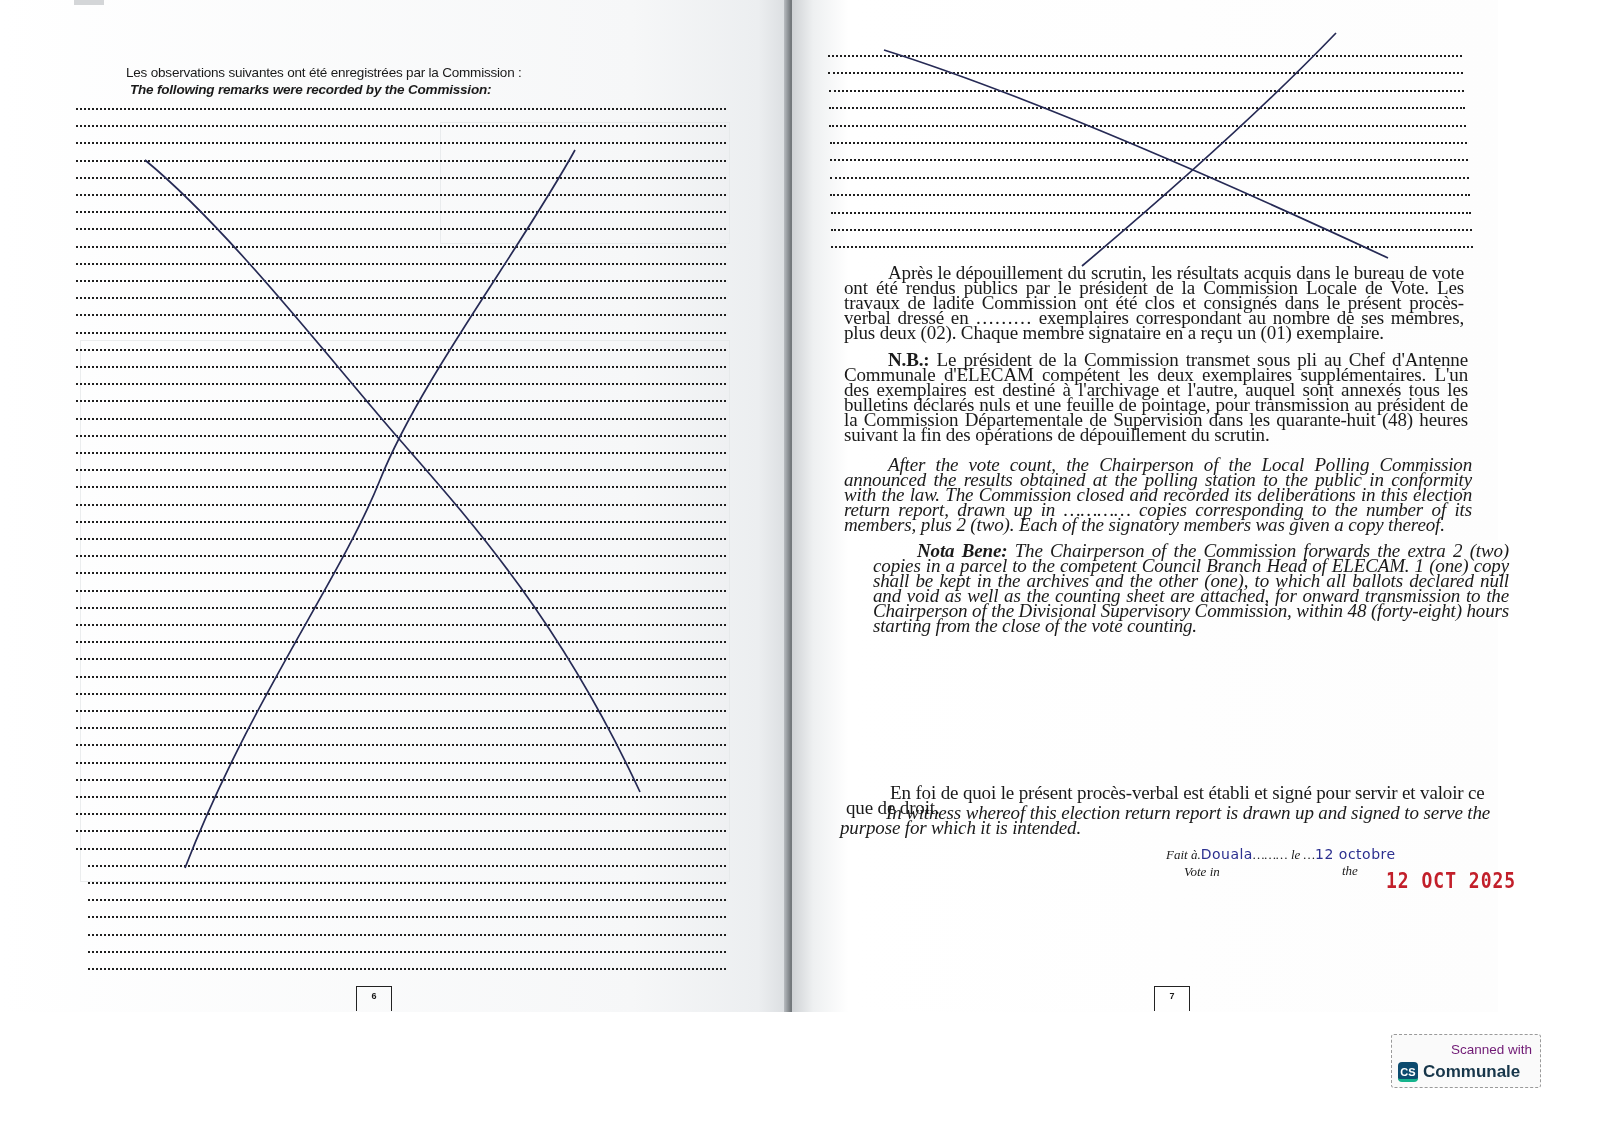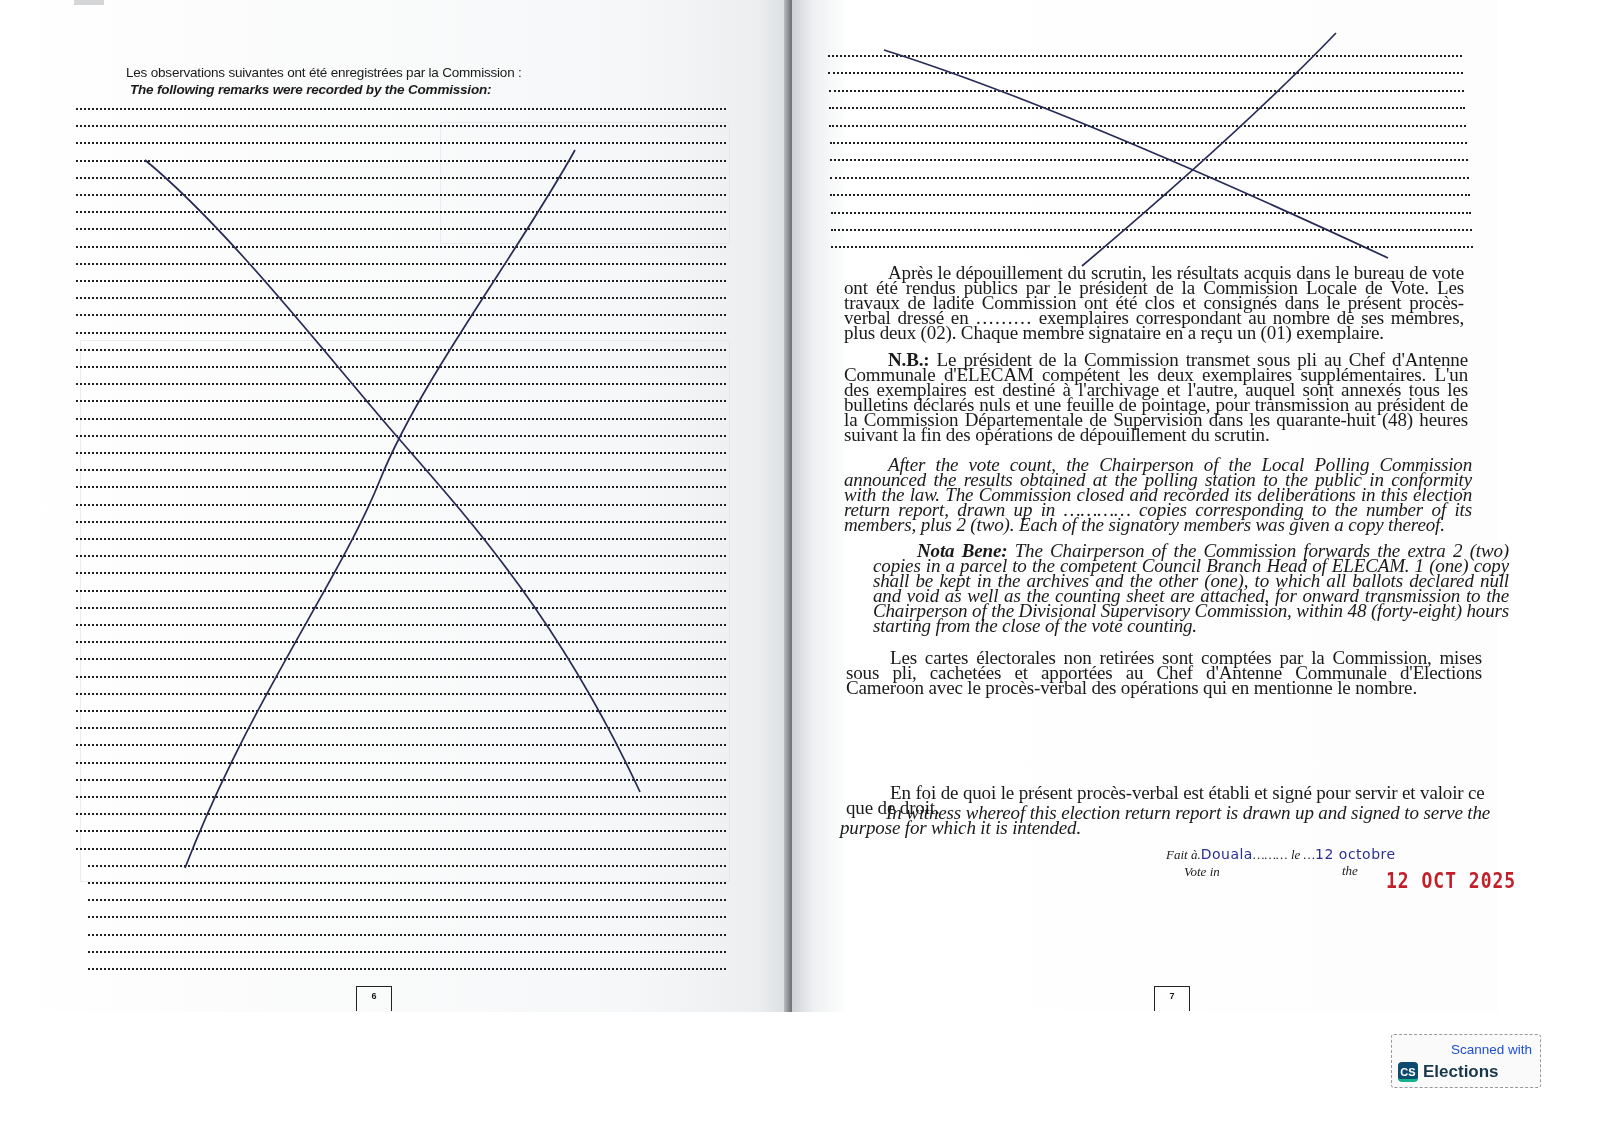--- a/index.html
+++ b/index.html
@@ -71,21 +71,21 @@
     position:absolute; left:1386px; top:870px;
     font-family:"DejaVu Sans Mono", monospace; font-weight:bold; color:#c21f2a;
     font-size:18px; letter-spacing:1px; transform:scaleY(1.15);
   }
   .badge {
     position:absolute; left:1391px; top:1034px; width:148px; height:52px;
     border:1.5px dashed #9a9a9a; border-radius:3px; background:#fafafa;
     font-family:"Liberation Sans", sans-serif;
   }
   .badge .t1 {
-    position:absolute; left:0; right:8px; top:7px; text-align:right; font-size:13.5px; color:#1d4ed8;
+    position:absolute; left:0; right:8px; top:7px; text-align:right; font-size:13.5px; color:#701a75;
   }
   .badge .logo {
     position:absolute; left:6px; top:27px; width:20px; height:20px; border-radius:4px;
     background:#0c4a6e; color:#fff; font-size:11px; font-weight:bold; text-align:center; line-height:20px;
     border-bottom:3px solid #15b38c; box-sizing:border-box;
   }
   .badge .t2 {
     position:absolute; left:31px; top:27px; font-size:17px; color:#17364a; font-weight:bold;
   }
 </style>
@@ -192,21 +192,20 @@
     <div class="para" style="left:52px;top:352px;width:624px;">
       <b>N.B.:</b><span> Le président de la Commission transmet sous pli au Chef d'Antenne Communale d'ELECAM compétent les deux exemplaires supplémentaires. L'un des exemplaires est destiné à l'archivage et l'autre, auquel sont annexés tous les bulletins déclarés nuls et une feuille de pointage, pour transmission au président de la Commission Départementale de Supervision dans les quarante-huit (48) heures suivant la fin des opérations de dépouillement du scrutin.</span>
     </div>
 
     <div class="para it" style="left:52px;top:457px;width:628px;">After the vote count, the Chairperson of the Local Polling Commission announced the results obtained at the polling station to the public in conformity with the law. The Commission closed and recorded its deliberations in this election return report, drawn up in ………… copies corresponding to the number of its members, plus 2 (two). Each of the signatory members was given a copy thereof.</div>
 
     <div class="para it" style="left:52px;top:543px;width:636px;margin-left:29px;">
       <b>Nota Bene:</b><span> The Chairperson of the Commission forwards the extra 2 (two) copies in a parcel to the competent Council Branch Head of ELECAM. 1 (one) copy shall be kept in the archives and the other (one), to which all ballots declared null and void as well as the counting sheet are attached, for onward transmission to the Chairperson of the Divisional Supervisory Commission, within 48 (forty-eight) hours starting from the close of the vote counting.</span>
     </div>
 
-    <div class="para" style="left:54px;top:650px;width:636px;">Les cartes électorales non retirées sont comptées par la Commission, mises sous pli, cachetées et apportées au Chef d'Antenne Communale d'Elections Cameroon avec le procès-verbal des opérations qui en mentionne le nombre.</div>
 
 
     <div class="para" style="left:54px;top:785px;width:640px;text-align:left;">En foi de quoi le présent procès-verbal est établi et signé pour servir et valoir ce que de droit.</div>
 
     <div class="para it" style="left:48px;top:805px;width:660px;text-align:left;text-indent:46px;">In witness whereof this election return report is drawn up and signed to serve the purpose for which it is intended.</div>
 
     <div class="sign-row" style="left:374px;top:846px;">
       <span>Fait à</span><span>.</span><span class="handwriting">Douala</span><span>……… </span><span>le</span><span> …</span><span class="handwriting">12 octobre</span>
     </div>
     <div class="sign-row" style="left:392px;top:864px;">Vote in</div>
@@ -214,14 +213,14 @@
 
     <div class="page-num" style="left:362px;top:986px;">7</div>
   </div>
 </div>
 
 <div class="stamp">12 OCT 2025</div>
 
 <div class="badge">
   <div class="t1">Scanned with</div>
   <div class="logo">CS</div>
-  <div class="t2">Elections</div>
+  <div class="t2">Communale</div>
 </div>
 
 </body></html>

